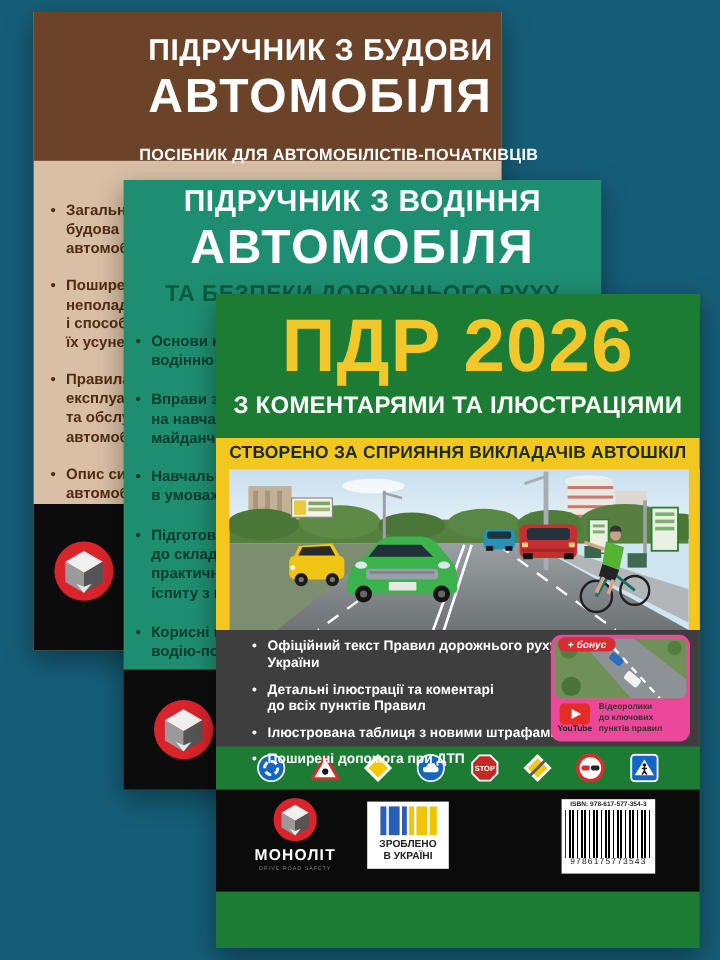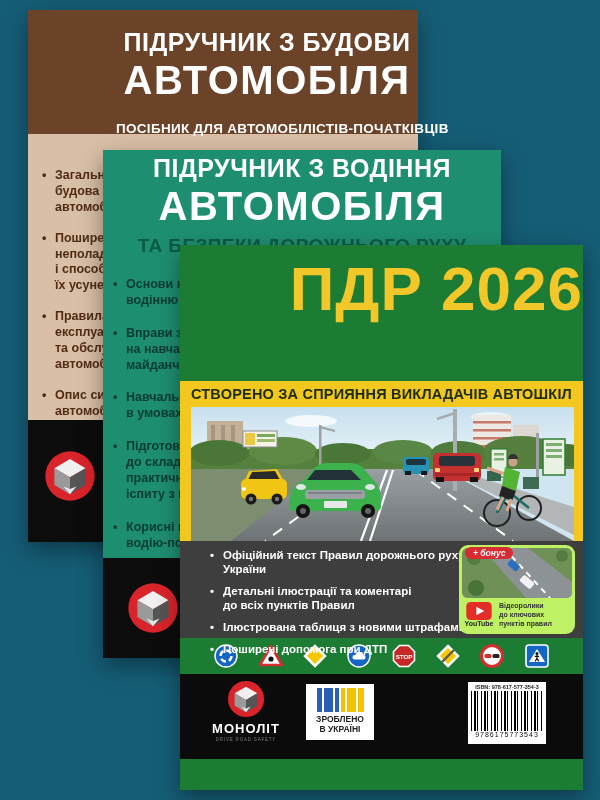--- a/index.html
+++ b/index.html
@@ -28,32 +28,32 @@
   .b2-t1{padding-top:4px;font-size:25px;font-weight:700;letter-spacing:.5px;white-space:nowrap;}
   .b2-t2{font-size:40px;font-weight:800;letter-spacing:1.5px;margin-top:1px;white-space:nowrap;}
   .b2-t3{font-size:19px;font-weight:800;color:#0b5a43;letter-spacing:.4px;margin-top:6px;white-space:nowrap;}
   .b2-body{padding:20px 0 0 10px;}
   .b2-body .bul{color:#083c30;margin-bottom:17px;}
   .b2-footer{position:absolute;left:0;bottom:0;width:100%;height:100px;background:#0c0c0c;}
   .b2-footer .mlogo{position:absolute;left:24px;top:24px;width:52px;height:52px;}
 
   
   #book3{left:180px;top:245px;width:403px;height:545px;z-index:3;background:#1d7c33;}
-  .p-header{height:136px;background:#1d7c33;text-align:right;}
+  .p-header{height:120px;background:#1d7c33;text-align:center;}
   .p-title{padding-top:8px;font-size:62px;font-weight:800;color:#f2c72a;letter-spacing:1px;white-space:nowrap;}
   .p-sub{font-size:20px;font-weight:800;color:#ffffff;letter-spacing:.2px;margin-top:3px;white-space:nowrap;}
   .p-banner,.p-banner2{background:#f2c71e;color:#1c2b14;font-weight:800;text-align:right;display:flex;align-items:center;justify-content:center;}
   .p-banner{height:26px;font-size:14.5px;letter-spacing:.2px;}
   .p-banner2{height:27px;font-size:16px;letter-spacing:.3px;}
   .p-photo{height:134px;position:relative;border-left:11px solid #f2c71e;border-right:9px solid #f2c71e;box-sizing:border-box;overflow:hidden;background:#cfe5f0;}
   .p-photo svg{position:absolute;left:0;top:0;width:100%;height:100%;}
   .p-dark{height:97px;background:#3e3e3e;position:relative;}
   .p-dark .feat-list{position:absolute;left:30px;top:7px;}
   .p-dark .bul{color:#fff;font-size:11.5px;margin-bottom:8px;width:270px;line-height:1.22;}
-  .bonus-card{position:absolute;right:8px;top:4px;width:116px;height:89px;background:#bef264;border-radius:9px;padding:3px;box-sizing:border-box;}
+  .bonus-card{position:absolute;right:8px;top:4px;width:116px;height:89px;background:#ec4899;border-radius:9px;padding:3px;box-sizing:border-box;}
   .bonus-photo{position:relative;width:100%;height:50px;border-radius:6px;overflow:hidden;background:#7c9b66;}
   .bonus-badge{position:absolute;left:6px;top:2px;z-index:4;background:#d92b32;color:#fff;font-size:8.5px;font-weight:800;font-style:italic;padding:1px 8px;border-radius:9px;white-space:nowrap;}
   .bonus-row{display:flex;align-items:center;margin-top:3px;}
   .yt-block{width:34px;text-align:center;}
   .yt-icon{width:26px;height:18px;display:block;margin:0 auto;}
   .yt-label{font-size:7px;font-weight:800;color:#222;}
   .bonus-text{font-size:7px;font-weight:700;color:#333;line-height:1.3;white-space:pre-line;margin-left:3px;}
   .p-signs{height:36px;background:#1d7c33;display:flex;align-items:center;justify-content:space-evenly;padding:0 14px;}
   .p-signs svg{width:24px;height:24px;display:block;}
   .p-footer{height:85px;background:#0b0b0b;position:relative;}
@@ -139,20 +139,21 @@
         <polygon points="8,14 20,21 20,34 8,27" fill="#9a9a9a"></polygon>
         <polygon points="32,14 20,21 20,34 32,27" fill="#555555"></polygon>
         <polygon points="20,34 15,28 20,30 25,28" fill="#e6e6e6"></polygon>
       </svg>
     </div>
   </div>
 
   <div class="book" id="book3">
     <div class="p-header">
       <div class="p-title">ПДР 2026</div>
+      <div class="p-sub">З КОМЕНТАРЯМИ ТА ІЛЮСТРАЦІЯМИ</div>
     </div>
     <div class="p-banner">СТВОРЕНО ЗА СПРИЯННЯ ВИКЛАДАЧІВ АВТОШКІЛ</div>
 
     <div class="p-photo">
       <svg viewBox="0 0 383 134" preserveAspectRatio="none">
         <defs>
           <linearGradient id="skyg" x1="0" y1="0" x2="0" y2="1">
             <stop offset="0" stop-color="#c7e0ee"></stop>
               <stop offset="1" stop-color="#eef6fa"></stop>
           </linearGradient>

